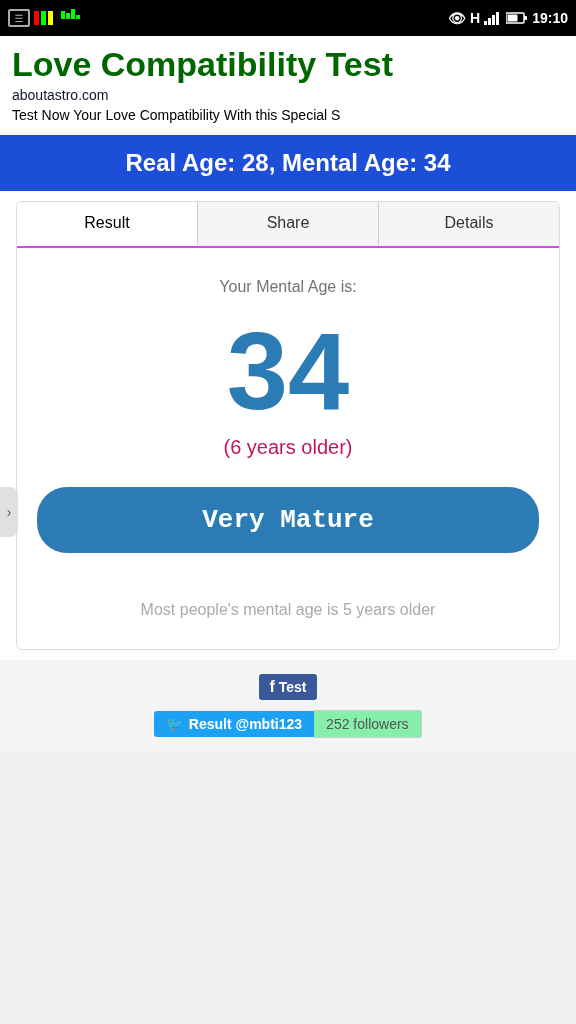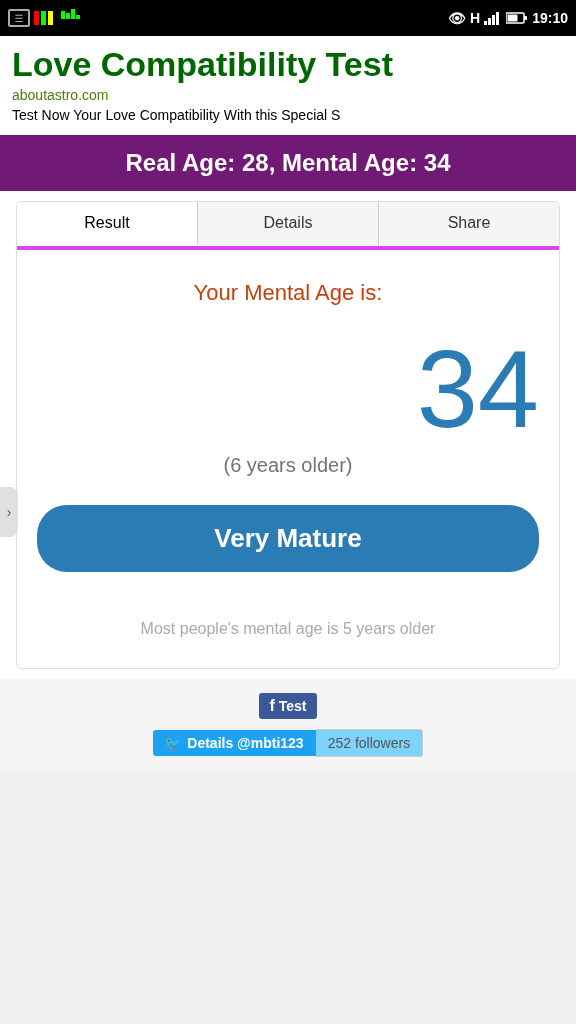--- a/index.html
+++ b/index.html
@@ -56,55 +56,55 @@
       background: #fff;
     }
     .page-title {
       font-size: 34px;
       font-weight: bold;
       color: #006600;
       line-height: 1.2;
     }
     .page-url {
       font-size: 14px;
-      color: #4d7c0f;
+      color: #0f172a;
       margin-top: 2px;
     }
     .page-desc {
       font-size: 14px;
       color: #000000;
       margin-top: 4px;
       white-space: nowrap;
       overflow: hidden;
     }
 
     
     .banner {
-      background: #701a75;
+      background: #1d4ed8;
       color: #fff;
       text-align: center;
       padding: 14px 12px;
       font-size: 24px;
       font-weight: bold;
       margin: 8px 0;
     }
 
     
     .card {
       background: #fff;
       border: 1px solid #ddd;
       border-radius: 6px;
       margin: 10px 16px;
       overflow: hidden;
     }
 
     
     .tabs {
       display: flex;
-      border-bottom: 4px solid #d946ef;
+      border-bottom: 2px solid #d946ef;
       background: #f5f5f5;
     }
     .tab {
       flex: 1;
       padding: 12px 8px;
       text-align: center;
       font-size: 16px;
       color: #333;
       border-right: 1px solid #ccc;
       cursor: pointer;
@@ -116,48 +116,48 @@
       font-weight: normal;
       color: #000;
     }
 
     
     .result-content {
       padding: 30px 20px 30px;
       text-align: center;
     }
     .mental-age-label {
-      font-size: 22px;
-      color: #c2410c;
-      margin-bottom: 28px;
+      font-size: 16px;
+      color: #737373;
+      margin-bottom: 20px;
     }
     .mental-age-number {
       font-size: 110px;
-      font-weight: normal;
+      font-weight: bold;
       color: #2b7bb5;
       line-height: 1;
       margin-bottom: 10px;
-      text-align: right;
     }
     .years-older {
       font-size: 20px;
-      color: #737373;
+      color: #be185d;
       margin-bottom: 28px;
     }
     .mature-button {
       background: #2b7bb5;
       color: #fff;
       border: none;
       border-radius: 30px;
       padding: 18px 0;
       width: 100%;
       font-size: 26px;
       font-weight: bold;
       cursor: pointer;
       margin-bottom: 28px;
+      font-family: Liberation Mono, monospace;
     }
     .stat-text {
       font-size: 16px;
       color: #aaa;
       margin-top: 20px;
     }
 
     
     .social-footer {
       background: #f5f5f5;
@@ -206,21 +206,21 @@
       font-weight: bold;
       cursor: pointer;
       display: flex;
       align-items: center;
       gap: 5px;
     }
     .tw-bird {
       font-size: 14px;
     }
     .followers-badge {
-      background: #7dd3fc;
+      background: #86efac;
       border: 1px solid #ccc;
       border-left: none;
       border-radius: 0 3px 3px 0;
       padding: 5px 12px;
       font-size: 14px;
       color: #555;
     }
 
     
     .side-arrow {
@@ -290,22 +290,22 @@
     <div class="page-url">aboutastro.com</div>
     <div class="page-desc">Test Now Your Love Compatibility With this Special S</div>
   </div>
 
   <div class="banner">Real Age: 28, Mental Age: 34</div>
 
   <div class="card">
 
     <div class="tabs">
       <div class="tab active">Result</div>
+      <div class="tab">Share</div>
       <div class="tab">Details</div>
-      <div class="tab">Share</div>
     </div>
 
     <div class="result-content">
       <div class="mental-age-label">Your Mental Age is:</div>
       <div class="mental-age-number">34</div>
       <div class="years-older">(6 years older)</div>
       <button class="mature-button">Very Mature</button>
       <div class="stat-text">Most people's mental age is 5 years older</div>
     </div>
 
@@ -316,21 +316,21 @@
     <div class="fb-like">
       <button class="fb-btn">
         <span class="fb-f">f</span>
         <span>Test</span>
       </button>
     </div>
 
     <div class="twitter-follow">
       <button class="tw-btn">
         <span class="tw-bird">🐦</span>
-        <span>Details @mbti123</span>
+        <span>Result @mbti123</span>
       </button>
       <div class="followers-badge">252 followers</div>
     </div>
   </div>
 
 </div>
 
 <div class="side-arrow">›</div>
 
 </body></html>

